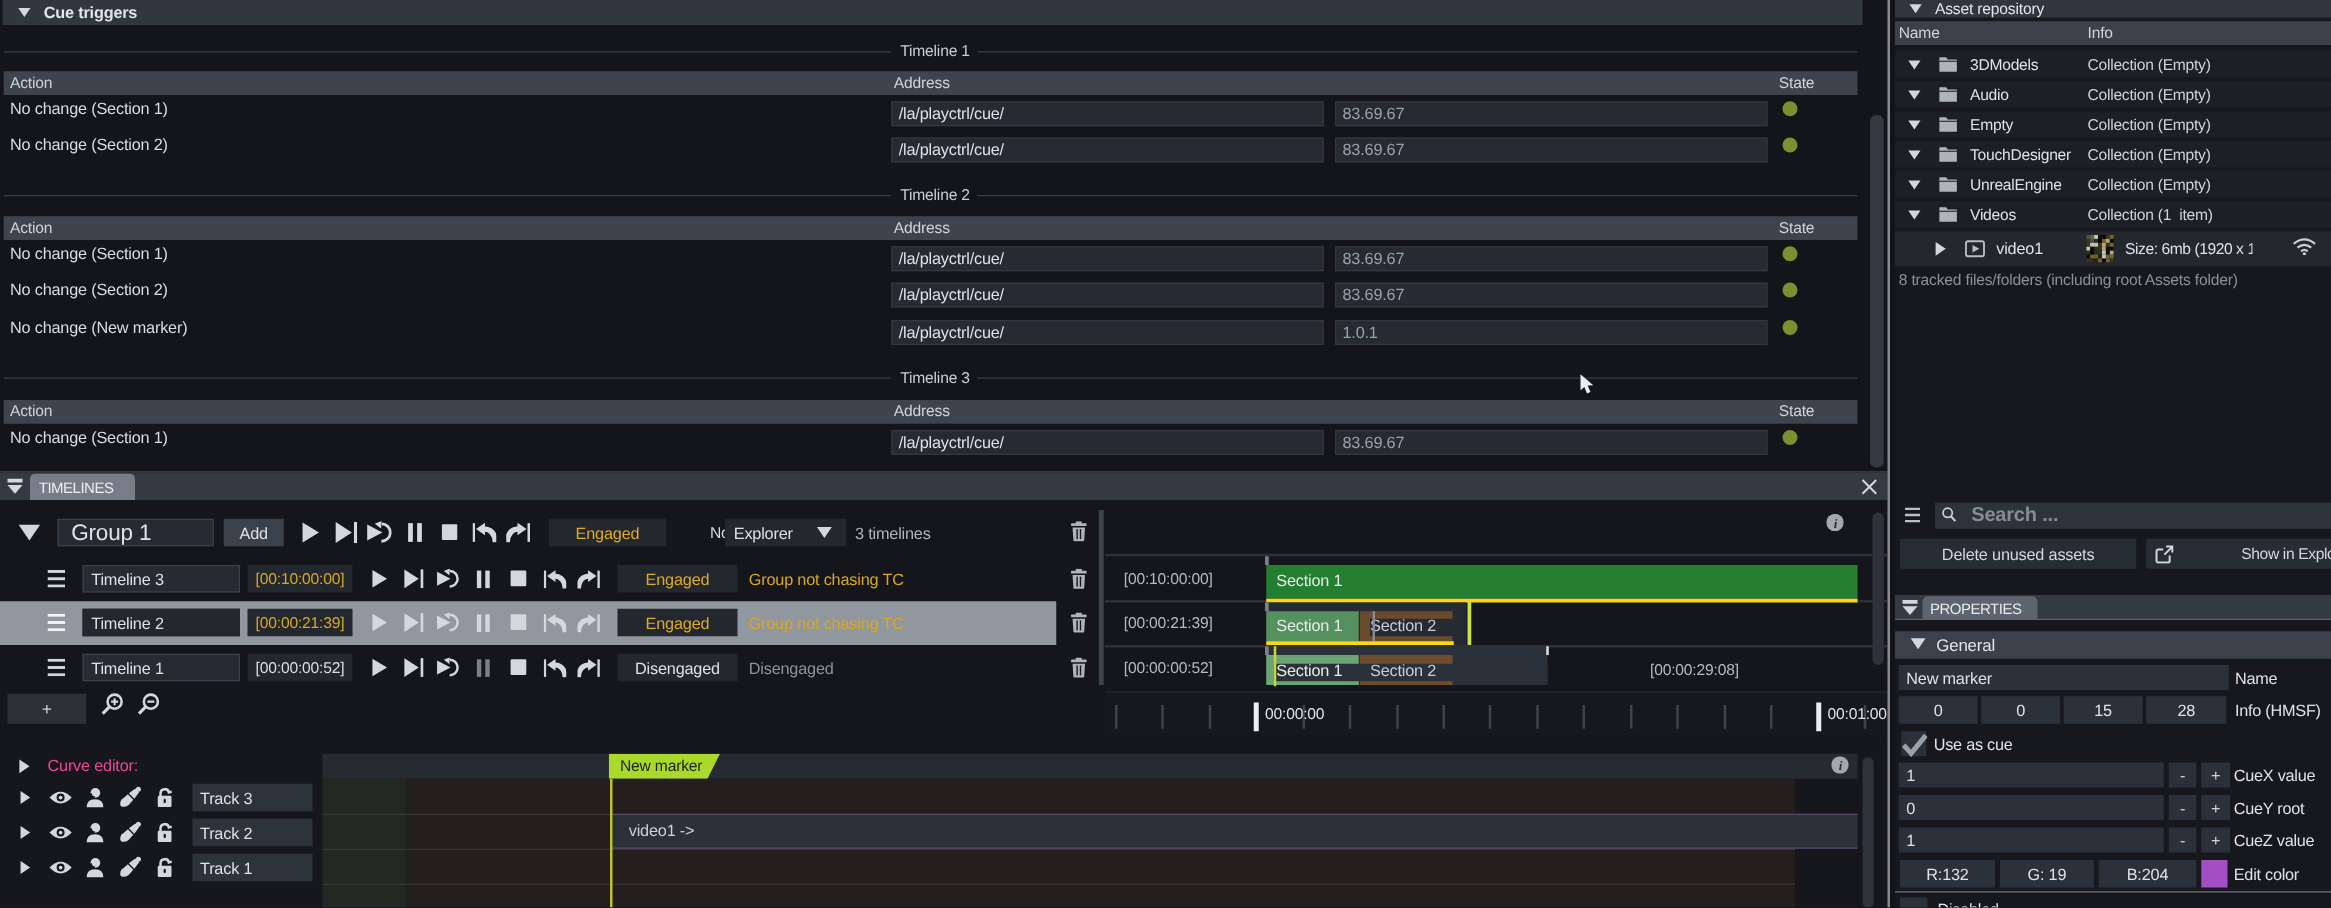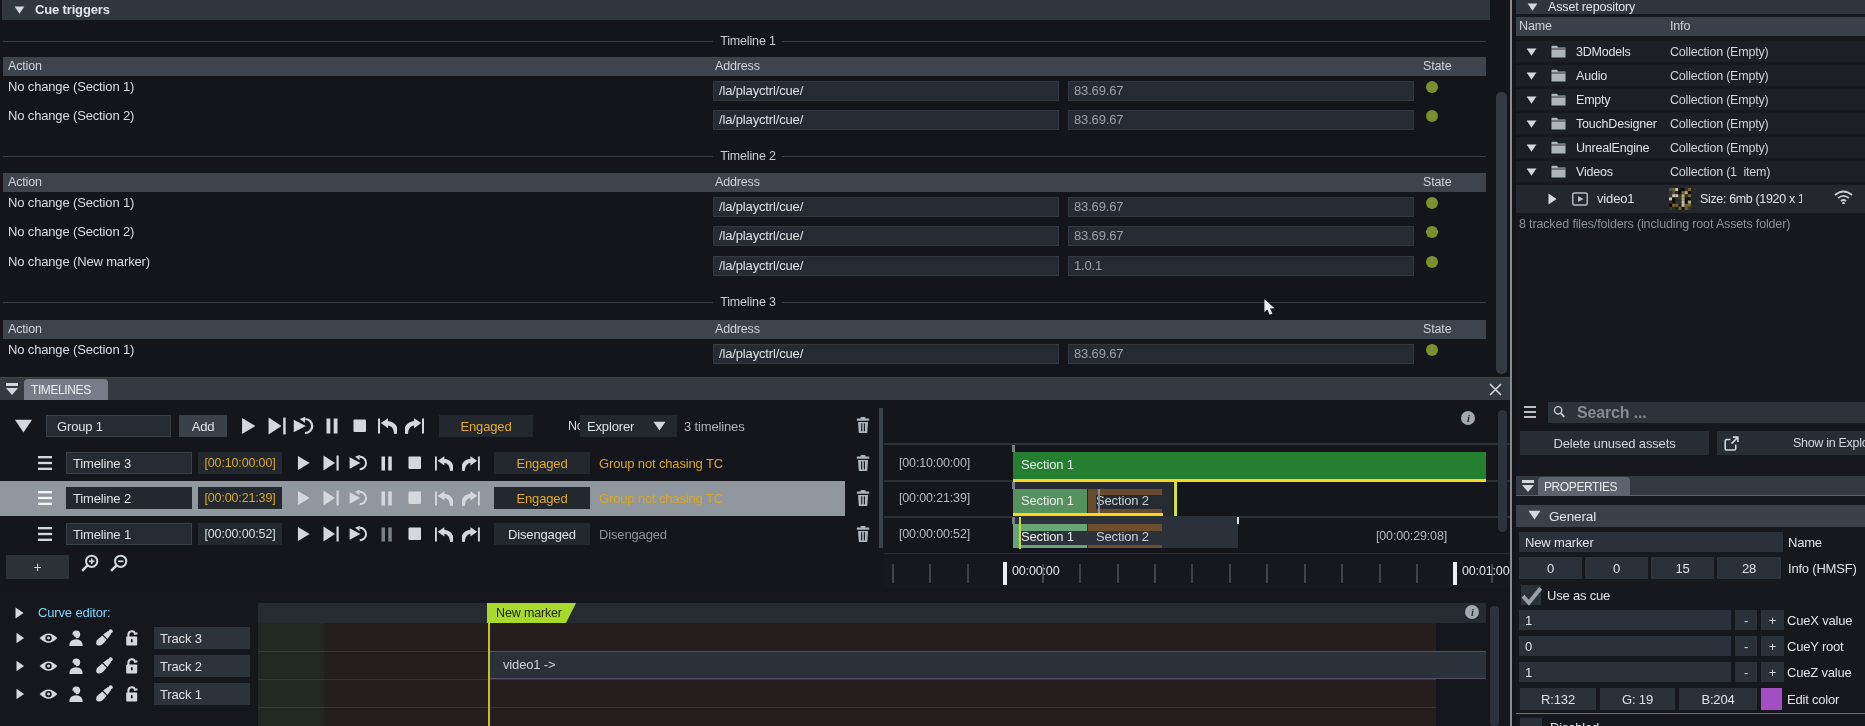--- a/index.html
+++ b/index.html
@@ -74,21 +74,21 @@
 <div style="position:absolute;left:24px;top:379px;width:84px;height:21px;background:#767d88;border-radius:4px 4px 0 0;"></div>
 <div style="position:absolute;left:31px;top:382px;font-size:12px;color:#eceef1;font-weight:400;line-height:16px;white-space:nowrap;letter-spacing:-0.4px;">TIMELINES</div>
 <svg style="position:absolute;left:1489px;top:383px;" width="13" height="13" viewBox="0 0 13 13">
     <path d="M1,1 L12,12 M12,1 L1,12" stroke="#d4d8dd" stroke-width="1.6"></path>
   </svg>
 <div style="position:absolute;left:0px;top:400px;width:1510px;height:192px;background:#15161b;"></div>
 <svg style="position:absolute;left:14px;top:419px;" width="19" height="14" viewBox="0 0 12 9">
     <polygon points="0.5,0.5 11.5,0.5 6,8.6" fill="#d4d8dd"></polygon>
   </svg>
 <div style="position:absolute;left:46px;top:415px;width:125px;height:22px;background:#262b33;border:1px solid #3a4049;"></div>
-<div style="position:absolute;left:57px;top:418px;font-size:13px;color:#dee2e6;font-weight:400;line-height:17px;white-space:nowrap;">Group 1</div>
+<div style="position:absolute;left:57px;top:418px;font-size:18px;color:#dee2e6;font-weight:400;line-height:17px;white-space:nowrap;">Group 1</div>
 <div style="position:absolute;left:179px;top:415px;width:48px;height:22px;background:#3a414b;"></div>
 <div style="position:absolute;left:179px;top:418px;width:48px;height:17px;line-height:17px;text-align:center;font-size:13px;color:#dee2e6;white-space:nowrap;">Add</div>
 <svg style="position:absolute;left:240.62px;top:417.0px;" width="14.76" height="18" viewBox="0 0 14 16">
     <path d="M1,0.5 L13.5,8 L1,15.5 Z" fill="#d4d8dd"></path>
   </svg>
 <svg style="position:absolute;left:267.5px;top:417.0px;" width="18.0" height="18" viewBox="0 0 16 16">
     <path d="M0.5,0.5 L12,8 L0.5,15.5 Z" fill="#d4d8dd"></path>
     <rect x="13.5" y="0.5" width="2.2" height="15" fill="#d4d8dd"></rect>
   </svg>
 <svg style="position:absolute;left:293.2px;top:417.0px;" width="21.599999999999998" height="18" viewBox="0 0 20 17">
@@ -287,21 +287,21 @@
     <line x1="5.8" y1="10.2" x2="1" y2="15" stroke="#d4d8dd" stroke-width="2.2"></line>
     <line x1="7" y1="6.5" x2="12" y2="6.5" stroke="#d4d8dd" stroke-width="1.5"></line>
   </svg>
 <div style="position:absolute;left:879px;top:408px;width:4px;height:140px;background:#3d434b;"></div>
 <div style="position:absolute;left:884px;top:443.3px;width:626px;height:2px;background:#2c3138;"></div>
 <div style="position:absolute;left:884px;top:479.5px;width:626px;height:2px;background:#2c3138;"></div>
 <div style="position:absolute;left:884px;top:515.5px;width:626px;height:2px;background:#2c3138;"></div>
 <div style="position:absolute;left:899px;top:455px;font-size:12.5px;color:#b4bac2;font-weight:400;line-height:16px;white-space:nowrap;">[00:10:00:00]</div>
 <div style="position:absolute;left:899px;top:490px;font-size:12.5px;color:#b4bac2;font-weight:400;line-height:16px;white-space:nowrap;">[00:00:21:39]</div>
 <div style="position:absolute;left:899px;top:526px;font-size:12.5px;color:#b4bac2;font-weight:400;line-height:16px;white-space:nowrap;">[00:00:00:52]</div>
-<div style="position:absolute;left:1376px;top:528px;font-size:12.5px;color:#b4bac2;font-weight:400;line-height:16px;white-space:nowrap;">[00:00:29:08]</div>
+<div style="position:absolute;left:1320px;top:528px;font-size:12.5px;color:#b4bac2;font-weight:400;line-height:16px;white-space:nowrap;">[00:00:29:08]</div>
 <div style="position:absolute;left:1012px;top:445px;width:3px;height:6.5px;background:#7a8088;"></div>
 <div style="position:absolute;left:1013px;top:451.5px;width:473px;height:27px;background:#247f31;"></div>
 <div style="position:absolute;left:1021px;top:457px;font-size:13px;color:#e8ece8;font-weight:400;line-height:16px;white-space:nowrap;">Section 1</div>
 <div style="position:absolute;left:1013px;top:478.5px;width:473px;height:3px;background:#fed51b;"></div>
 <div style="position:absolute;left:1013px;top:481.5px;width:160px;height:34.5px;background:#262b33;"></div>
 <div style="position:absolute;left:1012px;top:481.5px;width:3px;height:7px;background:#7a8088;"></div>
 <div style="position:absolute;left:1013px;top:488.5px;width:74px;height:24.5px;background:#55915f;"></div>
 <div style="position:absolute;left:1088px;top:488.5px;width:74px;height:24.5px;background:#6b4b2e;"></div>
 <div style="position:absolute;left:1096px;top:495px;width:77px;height:13.5px;background:#262b33;"></div>
 <div style="position:absolute;left:1021px;top:493px;font-size:13px;color:#e8ece8;font-weight:400;line-height:16px;white-space:nowrap;">Section 1</div>
@@ -341,21 +341,21 @@
 <div style="position:absolute;left:1416px;top:564px;width:2px;height:19px;background:#3f444c;"></div>
 <div style="position:absolute;left:1453px;top:562px;width:4px;height:23px;background:#eceff1;"></div>
 <div style="position:absolute;left:1491px;top:564px;width:2px;height:19px;background:#3f444c;"></div>
 <div style="position:absolute;left:1012px;top:563px;font-size:12.5px;color:#dfe3e7;font-weight:400;line-height:16px;white-space:nowrap;">00:00:00</div>
 <div style="position:absolute;left:1462px;top:563px;font-size:12.5px;color:#dfe3e7;font-weight:400;line-height:16px;white-space:nowrap;">00:01:00</div>
 <div style="position:absolute;left:0px;top:591.5px;width:1510px;height:2.5px;background:#3b3f46;"></div>
 <div style="position:absolute;left:0px;top:592px;width:1510px;height:134px;background:#16171c;"></div>
 <svg style="position:absolute;left:15px;top:607px;" width="9" height="12" viewBox="0 0 9 12">
     <polygon points="0.5,0.5 8.6,6 0.5,11.5" fill="#d4d8dd"></polygon>
   </svg>
-<div style="position:absolute;left:38px;top:605px;font-size:13px;color:#7dd3fc;font-weight:400;line-height:16px;white-space:nowrap;">Curve editor:</div>
+<div style="position:absolute;left:38px;top:605px;font-size:13px;color:#ec4899;font-weight:400;line-height:16px;white-space:nowrap;">Curve editor:</div>
 <div style="position:absolute;left:258px;top:603px;width:1228px;height:20px;background:#262a31;"></div>
 <div style="position:absolute;left:258px;top:623px;width:66px;height:103px;background:#222923;"></div>
 <div style="position:absolute;left:324px;top:623px;width:1112px;height:103px;background:#241e1f;"></div>
 <div style="position:absolute;left:258px;top:651px;width:66px;height:1px;background:#333b33;"></div>
 <div style="position:absolute;left:324px;top:651px;width:1112px;height:1px;background:#3a3336;"></div>
 <div style="position:absolute;left:258px;top:679px;width:66px;height:1px;background:#333b33;"></div>
 <div style="position:absolute;left:324px;top:679px;width:1112px;height:1px;background:#3a3336;"></div>
 <div style="position:absolute;left:258px;top:707px;width:66px;height:1px;background:#333b33;"></div>
 <div style="position:absolute;left:324px;top:707px;width:1112px;height:1px;background:#3a3336;"></div>
 <div style="position:absolute;left:490px;top:651px;width:996px;height:28px;background:#2b313b;border-top:1px solid #5a4a68;border-bottom:1px solid #5a4a68;"></div>

